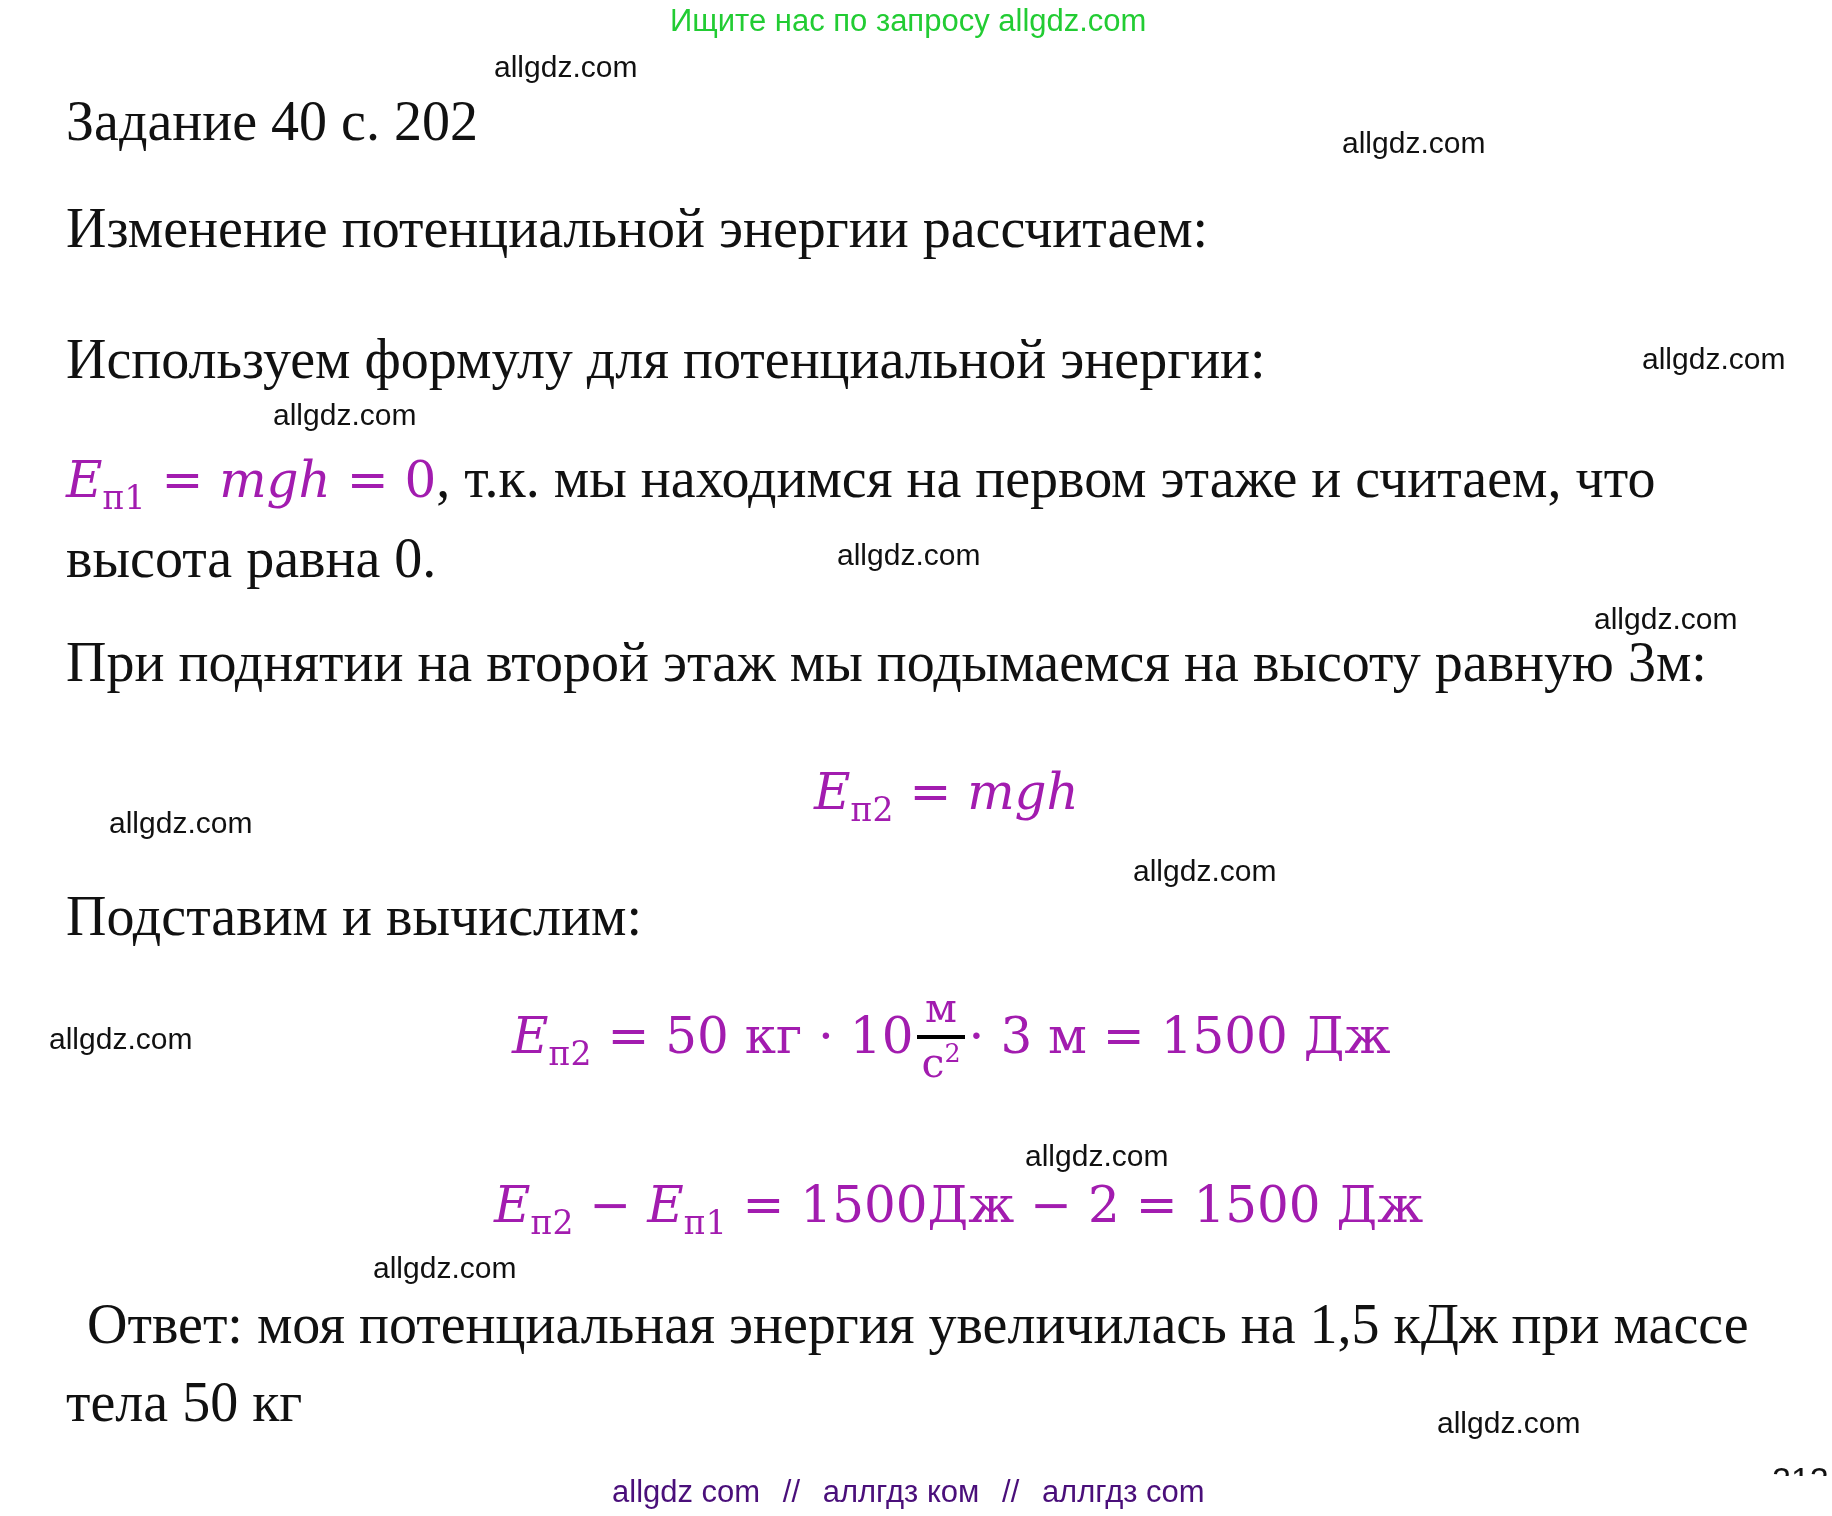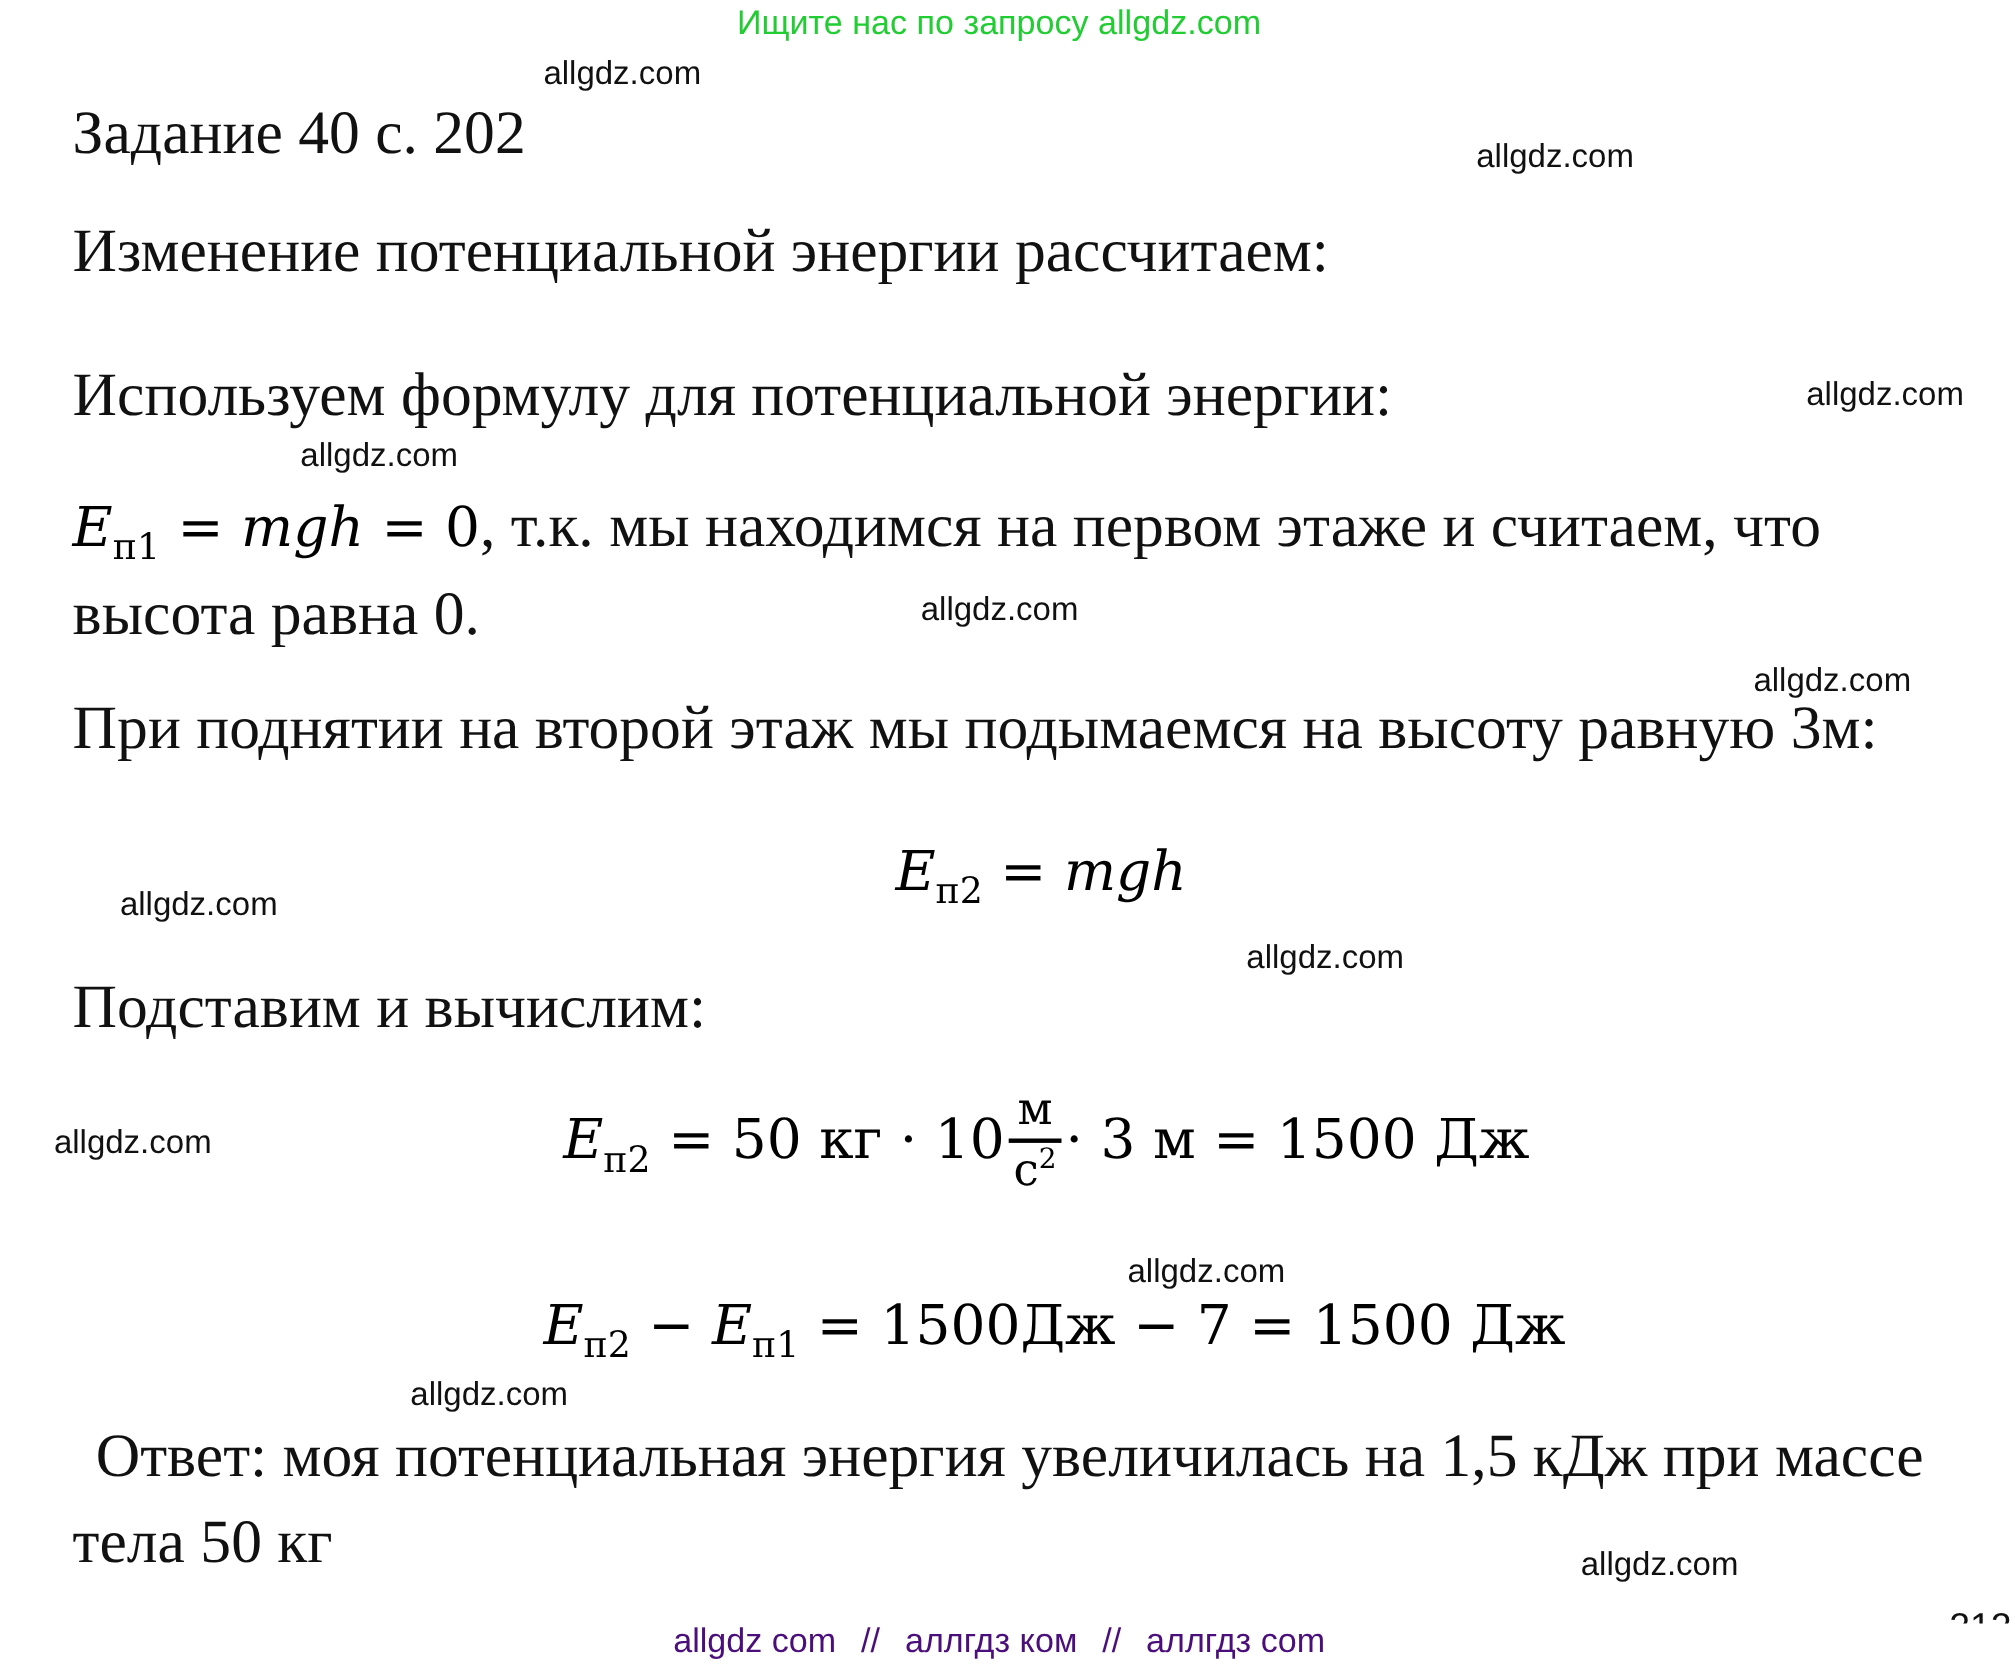--- a/index.html
+++ b/index.html
@@ -1,19 +1,19 @@
 <!DOCTYPE html>
 <html><head>
 <meta charset="utf-8">
 <style>
   html, body { margin:0; padding:0; background:#ffffff; }
   body { width:1832px; height:1516px; position:relative; overflow:hidden; }
   .abs { position:absolute; white-space:nowrap; }
   .serif { font-family:"Liberation Serif", "DejaVu Serif", serif; color:#111; font-size:56px; line-height:1; }
-  .math { font-family:"DejaVu Serif", "Liberation Serif", serif; color:#000000; font-size:50px; line-height:1; }
+  .math { font-family:"DejaVu Serif", "Liberation Serif", serif; color:#a21caf; font-size:50px; line-height:1; }
   .math i { font-style:italic; }
   .sub { font-size:0.66em; position:relative; top:0.35em; font-style:normal; }
   .sup { font-size:0.62em; position:relative; top:-0.6em; }
   .wm { font-family:"Liberation Sans", "DejaVu Sans", sans-serif; font-size:30px; color:#111; line-height:1;text-align:right; }
   .header-green { font-family:"Liberation Sans", "DejaVu Sans", sans-serif; font-size:31px; color:#22cc33; line-height:1; }
   .footer-purple { font-family:"Liberation Sans", "DejaVu Sans", sans-serif; font-size:31px; color:#4a0f7a; line-height:1; }
   .frac { display:inline-block; vertical-align:middle; text-align:center; margin:0 4px; position:relative; top:-4px; }
   .frac .num { display:block; font-size:0.82em; padding:0 4px 6px 4px; }
   .frac .den { display:block; font-size:0.82em; border-top:4px solid #000000; padding:4px 4px 0 4px; }
   .pagenum { font-family:"Liberation Sans", "DejaVu Sans", sans-serif; font-size:34px; color:#111; line-height:1; }
@@ -39,21 +39,21 @@
   <i>E</i><span class="sub">п2</span><span> = </span><i>mgh</i>
 </div>
 
 <div class="abs serif" style="left:66px; top:888px;">Подставим и вычислим:</div>
 
 <div class="abs math" style="left:512px; top:992px;">
   <i>E</i><span class="sub">п2</span><span> = 50 кг · 10</span><span class="frac"><span class="num">м</span><span class="den"><span>с</span><span class="sup">2</span></span></span><span>· 3 м = 1500 Дж</span>
 </div>
 
 <div class="abs math" style="left:494px; top:1180px;">
-  <i>E</i><span class="sub">п2</span><span> − </span><i>E</i><span class="sub">п1</span><span> = 1500Дж − 7 = 1500 Дж</span>
+  <i>E</i><span class="sub">п2</span><span> − </span><i>E</i><span class="sub">п1</span><span> = 1500Дж − 2 = 1500 Дж</span>
 </div>
 
 <div class="abs serif" style="left:66px; top:1296px;margin-left:21px;">Ответ: моя потенциальная энергия увеличилась на 1,5 кДж при массе</div>
 <div class="abs serif" style="left:66px; top:1374px;">тела 50 кг</div>
 
 <div class="abs wm" style="left:494px; top:52px;">allgdz.com</div>
 <div class="abs wm" style="left:1342px; top:128px;">allgdz.com</div>
 <div class="abs wm" style="left:1642px; top:344px;">allgdz.com</div>
 <div class="abs wm" style="left:273px; top:400px;">allgdz.com</div>
 <div class="abs wm" style="left:837px; top:540px;">allgdz.com</div>

